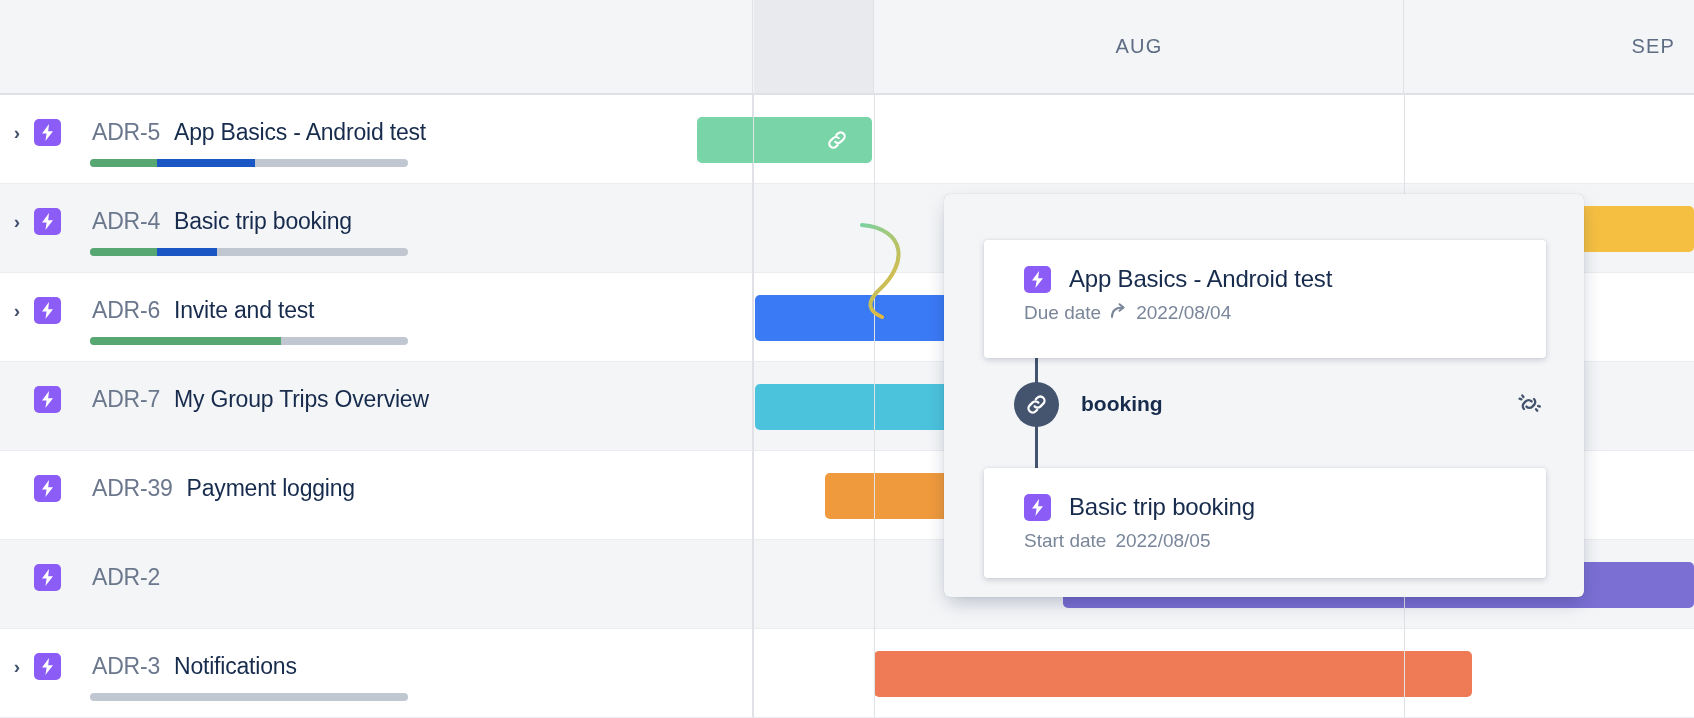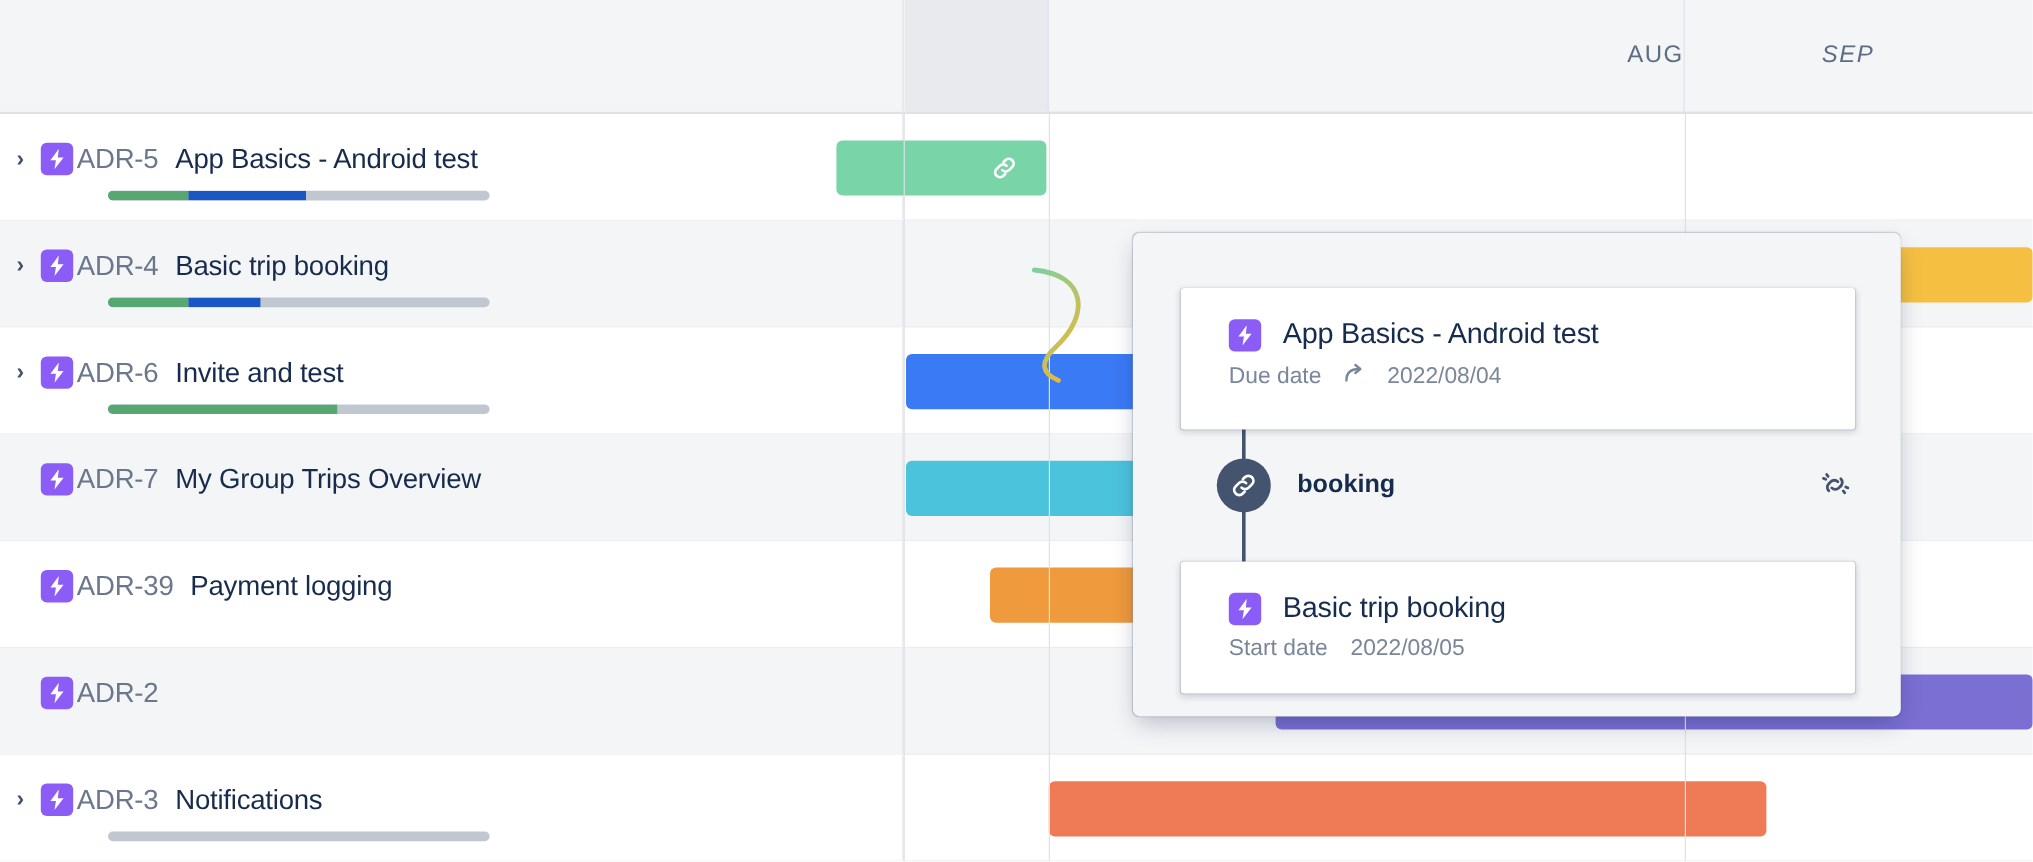--- a/index.html
+++ b/index.html
@@ -37,31 +37,31 @@
     width: 120px; height: 93px;
     background: #e9eaee;
     border-right: 1px solid #dfe1e6;
   }
   .month-cell {
     position: absolute;
     top: 0; height: 93px;
     border-right: 1px solid #dfe1e6;
     display: flex;
     align-items: center;
-    justify-content: flex-end;
+    justify-content: center;
   }
   .month-label {
     font-size: 20px;
     letter-spacing: 1.2px;
     color: #5e6c84;
     font-family: "Liberation Sans", sans-serif;
   }
   #month-aug { left: 875px; width: 529px; }
   #month-sep { left: 1405px; width: 289px; border-right: none;
-               justify-content: center; padding-right: 19px; font-style: italic; }
+               justify-content: flex-end; padding-right: 19px; }
 
   
   .grid-body {
     position: absolute;
     left: 0; top: 95px;
     width: 1694px; height: 623px;
     overflow: hidden;
   }
   .vline {
     position: absolute;
@@ -122,21 +122,21 @@
     border-radius: 5px;
     background: #8b5cf6;
     display: flex;
     align-items: center;
     justify-content: center;
     flex: none;
   }
   .epic-icon svg { display: block; }
 
   .issue-key {
-    margin-left: 3px;
+    margin-left: 31px;
     font-size: 23px;
     color: #6b778c;
     letter-spacing: -0.2px;
     white-space: nowrap;
   }
   .issue-summary {
     margin-left: 14px;
     font-size: 23px;
     color: #172b4d;
     letter-spacing: -0.2px;
@@ -220,21 +220,21 @@
     color: #172b4d;
     letter-spacing: -0.2px;
   }
   .card-sub {
     padding-left: 40px;
     margin-top: 9px;
     font-size: 19px;
     color: #7a869a;
     display: flex;
     align-items: center;
-    gap: 19px;
+    gap: 9px;
   }
 
   .rel-row {
     position: absolute;
     left: 1014px; top: 380px;
     width: 532px; height: 48px;
     display: flex;
     align-items: center;
     z-index: 23;
   }

